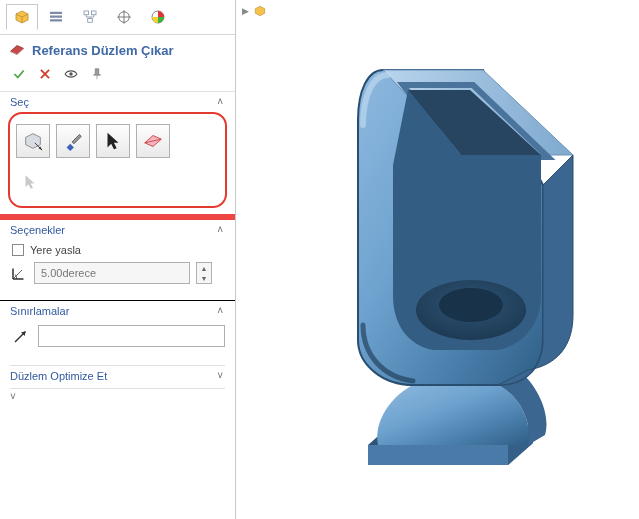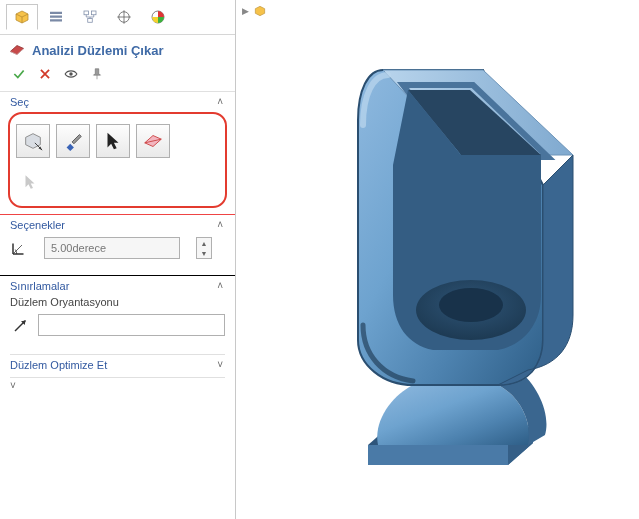--- a/index.html
+++ b/index.html
@@ -70,21 +70,21 @@
     border: 1px solid #b0b0b0;
     background: linear-gradient(#fdfdfd,#e9e9e9);
     display:flex; align-items:center; justify-content:center;
   }
   .tool-btn.small { width: 28px; height: 28px; }
 
   .subsection { padding: 2px 10px 8px 10px; border-top: 1px solid #e0e0e0; }
   .checkbox-row { display:flex; align-items:center; gap:6px; padding: 4px 2px; color:#444; }
   .checkbox { width:12px; height:12px; border:1px solid #888; background:#fff; flex:none; }
 
-  .deg-row { display:flex; align-items:center; gap:16px; padding: 2px 13px 8px 0; }
+  .deg-row { display:flex; align-items:center; gap:6px; padding: 2px 13px 8px 0; }
   .deg-input {
     flex:1; height:22px; border:1px solid #b0b0b0; background:#f6f6f6;
     padding:0 6px; color:#777; display:flex; align-items:center;
   }
   .spin { width:16px; height:22px; border:1px solid #b0b0b0; background:#f6f6f6;
           display:flex; flex-direction:column; }
   .spin div { flex:1; display:flex; align-items:center; justify-content:center; font-size:7px; color:#666; }
 
   .orient-row { display:flex; align-items:center; gap:8px; padding: 4px 0 10px 2px; }
   .orient-label { color:#444; padding-bottom:2px; }
@@ -160,21 +160,21 @@
           <path d="M12 20 A8 8 0 0 1 4 12 L12 12 Z" fill="#f4d22e"></path>
         </svg>
       </div>
     </div>
 
     <div class="cmd-title">
       <svg class="ico" viewBox="0 0 24 24">
         <path d="M3 14 L12 6 L21 10 L12 18 Z" fill="#c74a4a" stroke="#8a2d2d"></path>
         <path d="M3 14 L12 18 L21 10" fill="none" stroke="#ffffff" stroke-opacity="0.6"></path>
       </svg>
-      <span class="cmd-title-text">Analizi Düzlemi Çıkar</span>
+      <span class="cmd-title-text">Referans Düzlem Çıkar</span>
     </div>
 
     <div class="okrow">
       <div class="btn">
         <svg class="ico-sm" viewBox="0 0 24 24">
           <path d="M4 12 L10 18 L20 6" fill="none" stroke="#4aa84a" stroke-width="3"></path>
         </svg>
       </div>
       <div class="btn">
         <svg class="ico-sm" viewBox="0 0 24 24">
@@ -228,25 +228,29 @@
       </div>
       <div class="tool-row" style="margin-top:6px;">
         <div class="tool-btn small" style="border:none;background:none;">
           <svg class="ico" viewBox="0 0 24 24">
             <path d="M6 3 L6 19 L10 15 L13 21 L16 20 L13 14 L18 14 Z" fill="#c9c9c9"></path>
           </svg>
         </div>
       </div>
     </div>
 
-    <div class="section-header" style="border-top:1px solid #ef4444;gap:16px;">
+    <div class="section-header" style="border-top:6px solid #ef4444;gap:16px;">
       <span>Seçenekler</span>
       <span class="chevron">˄</span>
     </div>
     <div class="subsection" style="border-top:none;">
+      <div class="checkbox-row">
+        <div class="checkbox"></div>
+        <span>Yere yasla</span>
+      </div>
       <div class="deg-row">
         <svg class="ico" viewBox="0 0 24 24">
           <path d="M4 20 L4 6 M4 20 L18 20" stroke="#333" stroke-width="2"></path>
           <path d="M4 20 L16 8" stroke="#333"></path>
           <path d="M9 20 A10 10 0 0 0 7 14" fill="none" stroke="#333"></path>
         </svg>
         <div class="deg-input">
           <span>5.00derece</span>
         </div>
         <div class="spin">
@@ -254,21 +258,20 @@
           <div>▼</div>
         </div>
       </div>
     </div>
 
     <div class="section-header" style="border-top:1px solid #000000;">
       <span>Sınırlamalar</span>
       <span class="chevron">˄</span>
     </div>
     <div class="subsection" style="border-top:none;">
-      <div class="orient-label">Düzlem Oryantasyonu</div>
       <div class="orient-row">
         <svg class="ico" viewBox="0 0 24 24">
           <path d="M4 20 L18 6" stroke="#333" stroke-width="2"></path>
           <path d="M18 6 L12 7 L17 12 Z" fill="#333"></path>
         </svg>
         <div class="orient-input"></div>
       </div>
     </div>
 
     <div class="divider"></div>

